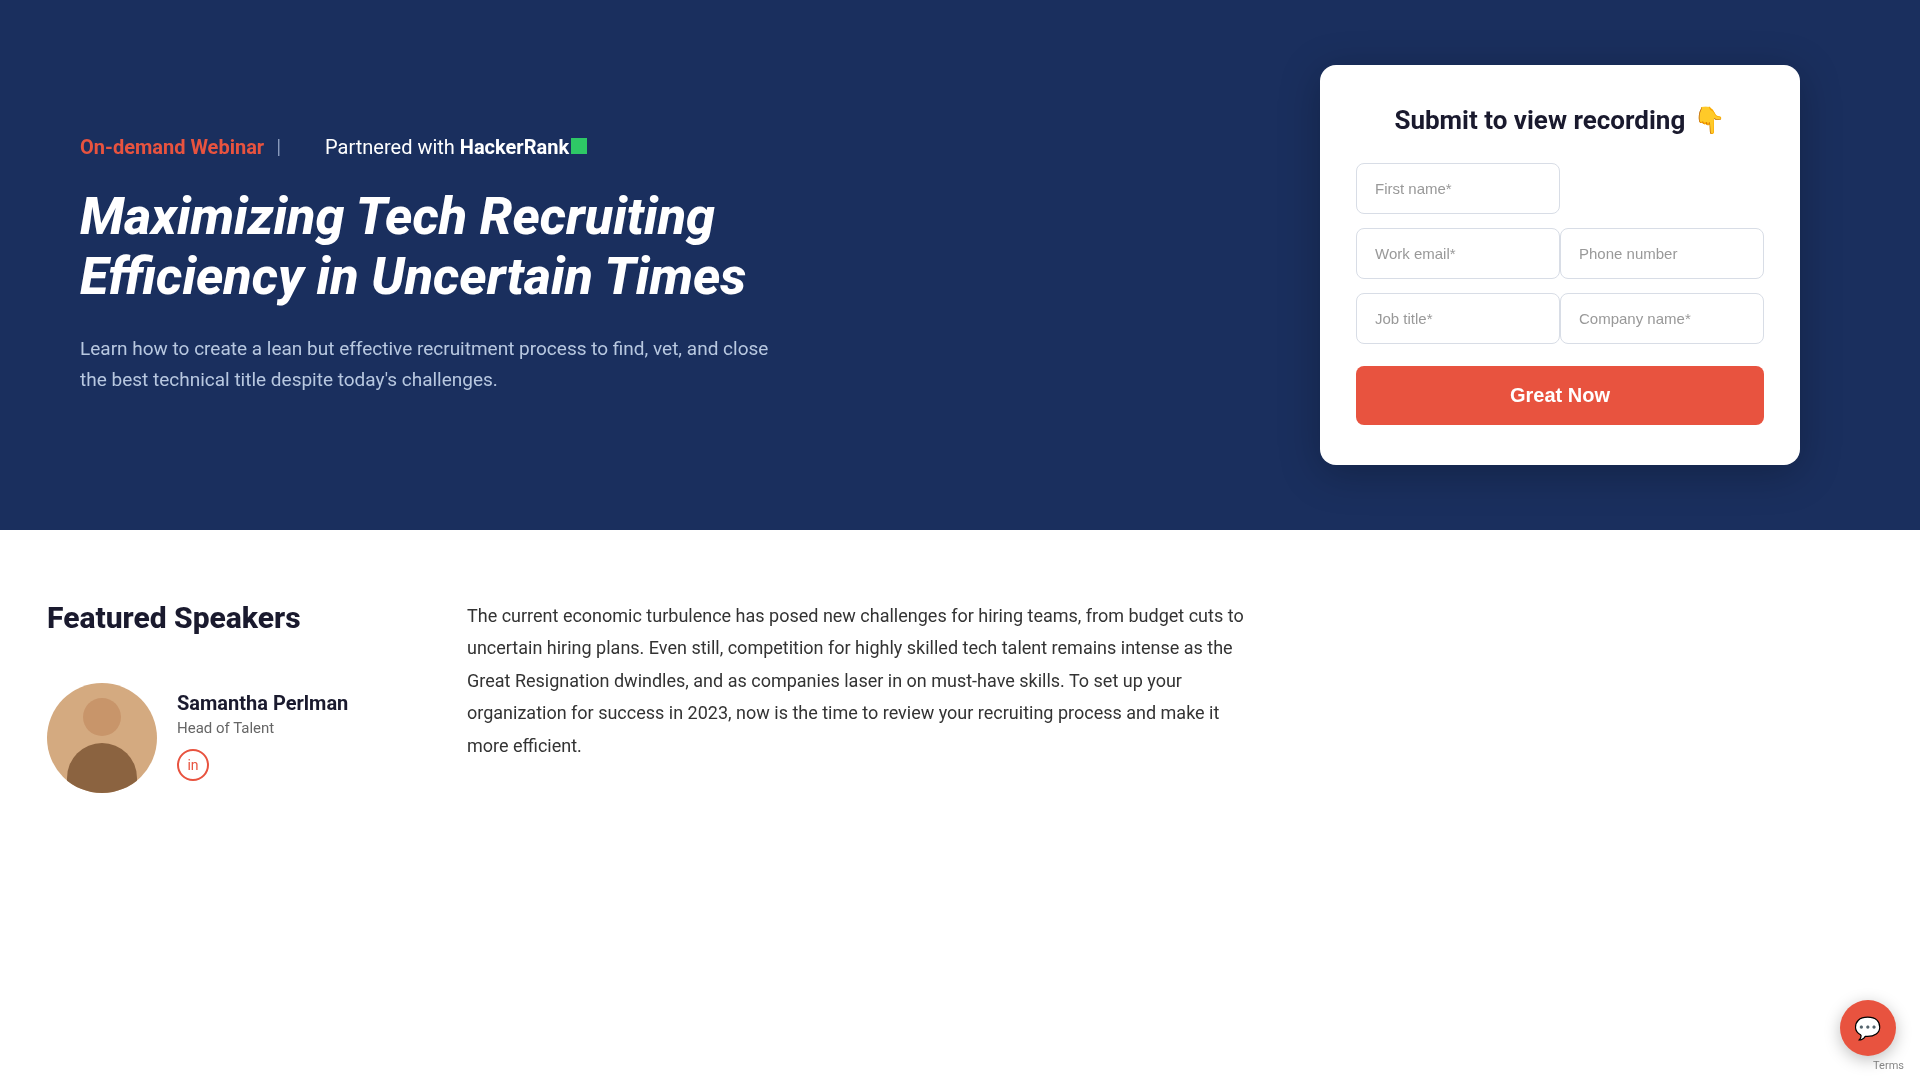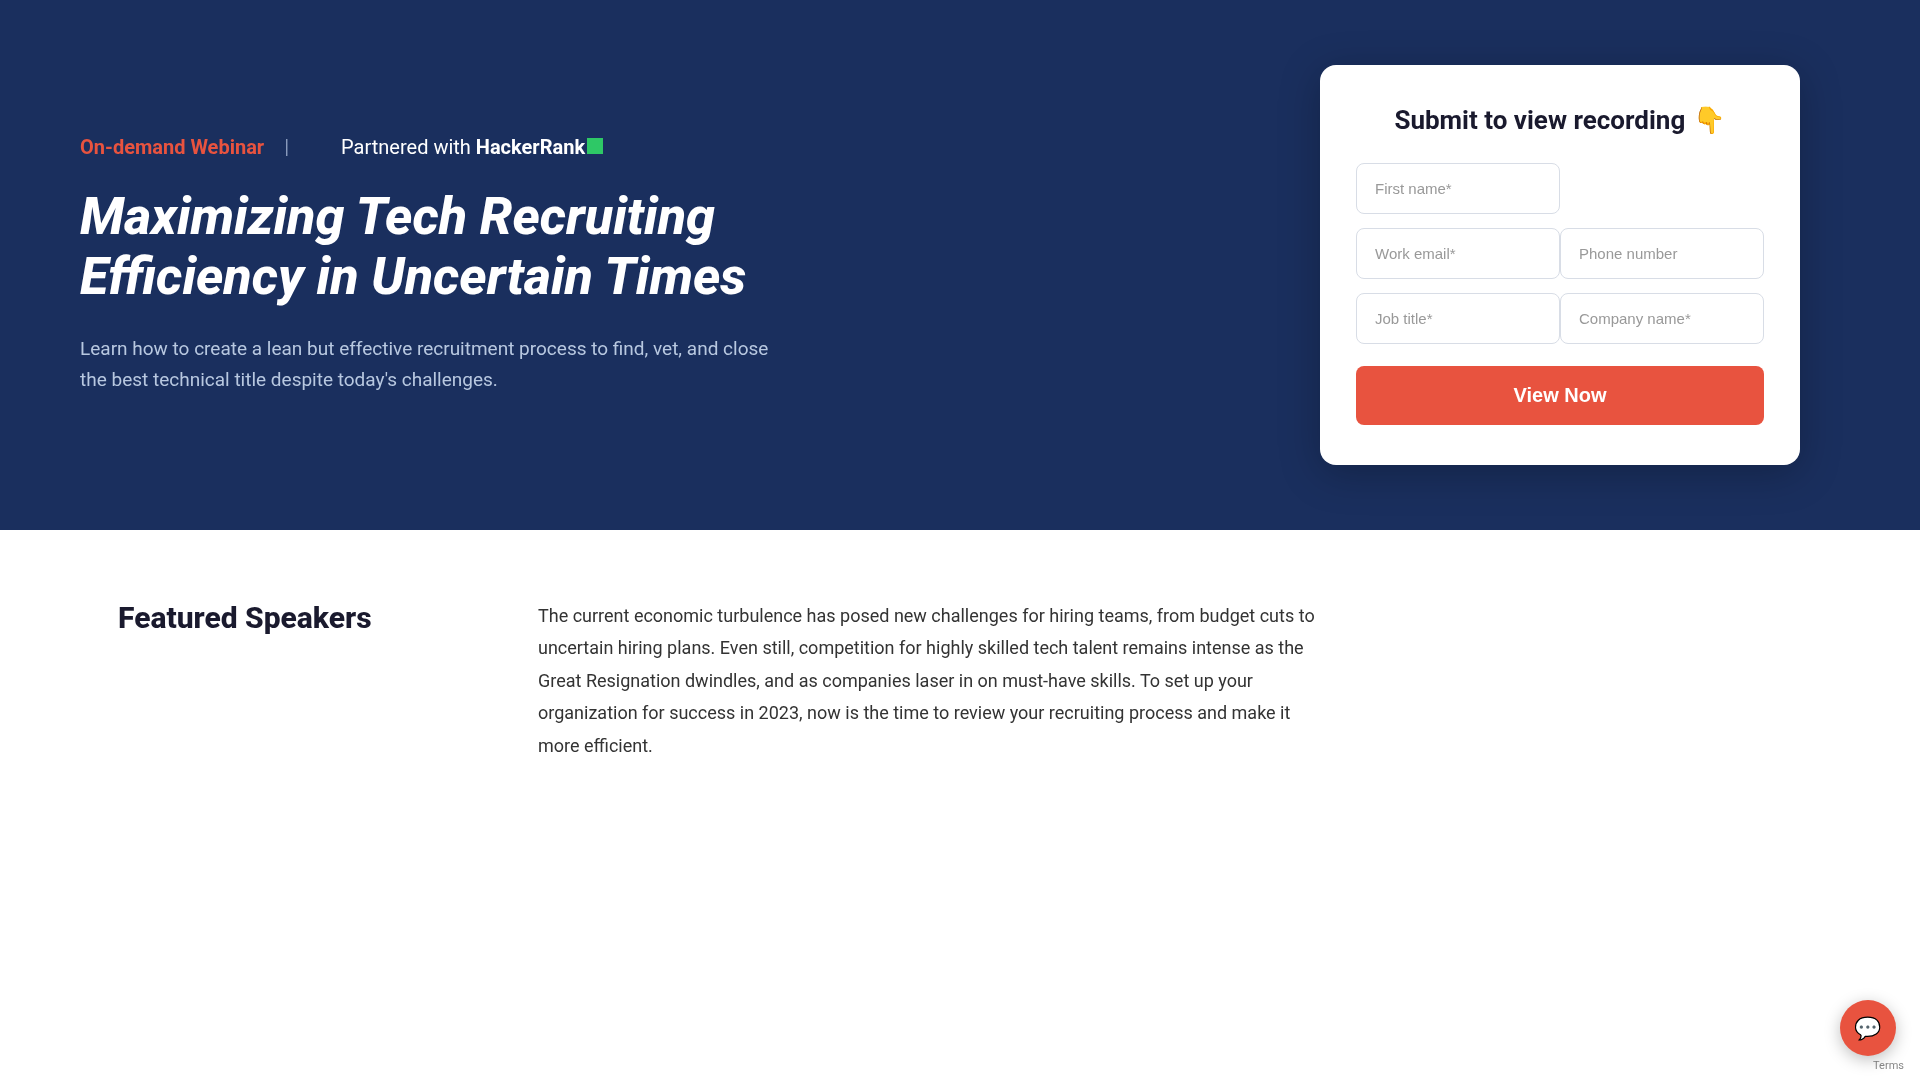--- a/index.html
+++ b/index.html
@@ -16,21 +16,21 @@
       position: relative;
     }
 
     .hero-left {
       max-width: 750px;
     }
 
     .webinar-badge {
       display: flex;
       align-items: center;
-      gap: 20px;
+      gap: 12px;
       margin-bottom: 28px;
     }
 
     .webinar-badge-text {
       color: #e8533f;
       font-weight: 700;
       font-size: 20px;
     }
 
     .webinar-divider {
@@ -130,21 +130,21 @@
       border: none;
       border-radius: 8px;
       cursor: pointer;
       margin-top: 8px;
       transition: background 0.2s;
     }
 
     
     .below-fold {
       background: #ffffff;
-      padding: 70px 120px 70px 118px;
+      padding: 70px 120px 70px 47px;
       display: flex;
       gap: 80px;
       min-height: 550px;
     }
 
     .speakers-section {
       min-width: 340px;
       max-width: 380px;
     }
 
@@ -295,28 +295,38 @@
     <div class="form-grid">
       <input class="form-input" type="email" placeholder="Work email*" style="">
       <input class="form-input" type="tel" placeholder="Phone number" style="">
     </div>
 
     <div class="form-grid">
       <input class="form-input" type="text" placeholder="Job title*" style="">
       <input class="form-input" type="text" placeholder="Company name*" style="">
     </div>
 
-    <button class="view-now-btn">View Now</button>
+    <button class="view-now-btn">Great Now</button>
   </div>
 </section>
 
 <section class="below-fold">
   <div class="speakers-section">
     <h2 class="section-title">Featured Speakers</h2>
 
+    <div class="speaker-card">
+      <div class="speaker-avatar-img"></div>
+      <div class="speaker-info">
+        <div class="speaker-name">Samantha Perlman</div>
+        <div class="speaker-title">Head of Talent</div>
+        <a href="#" class="social-link">
+          <span>in</span>
+        </a>
+      </div>
+    </div>
   </div>
 
   <div class="description-section">
     <p class="description-text">The current economic turbulence has posed new challenges for hiring teams, from budget cuts to uncertain hiring plans. Even still, competition for highly skilled tech talent remains intense as the Great Resignation dwindles, and as companies laser in on must-have skills. To set up your organization for success in 2023, now is the time to review your recruiting process and make it more efficient.</p>
   </div>
 </section>
 
 <div class="chat-button">
   <span class="chat-icon-inner">💬</span>
 </div>

